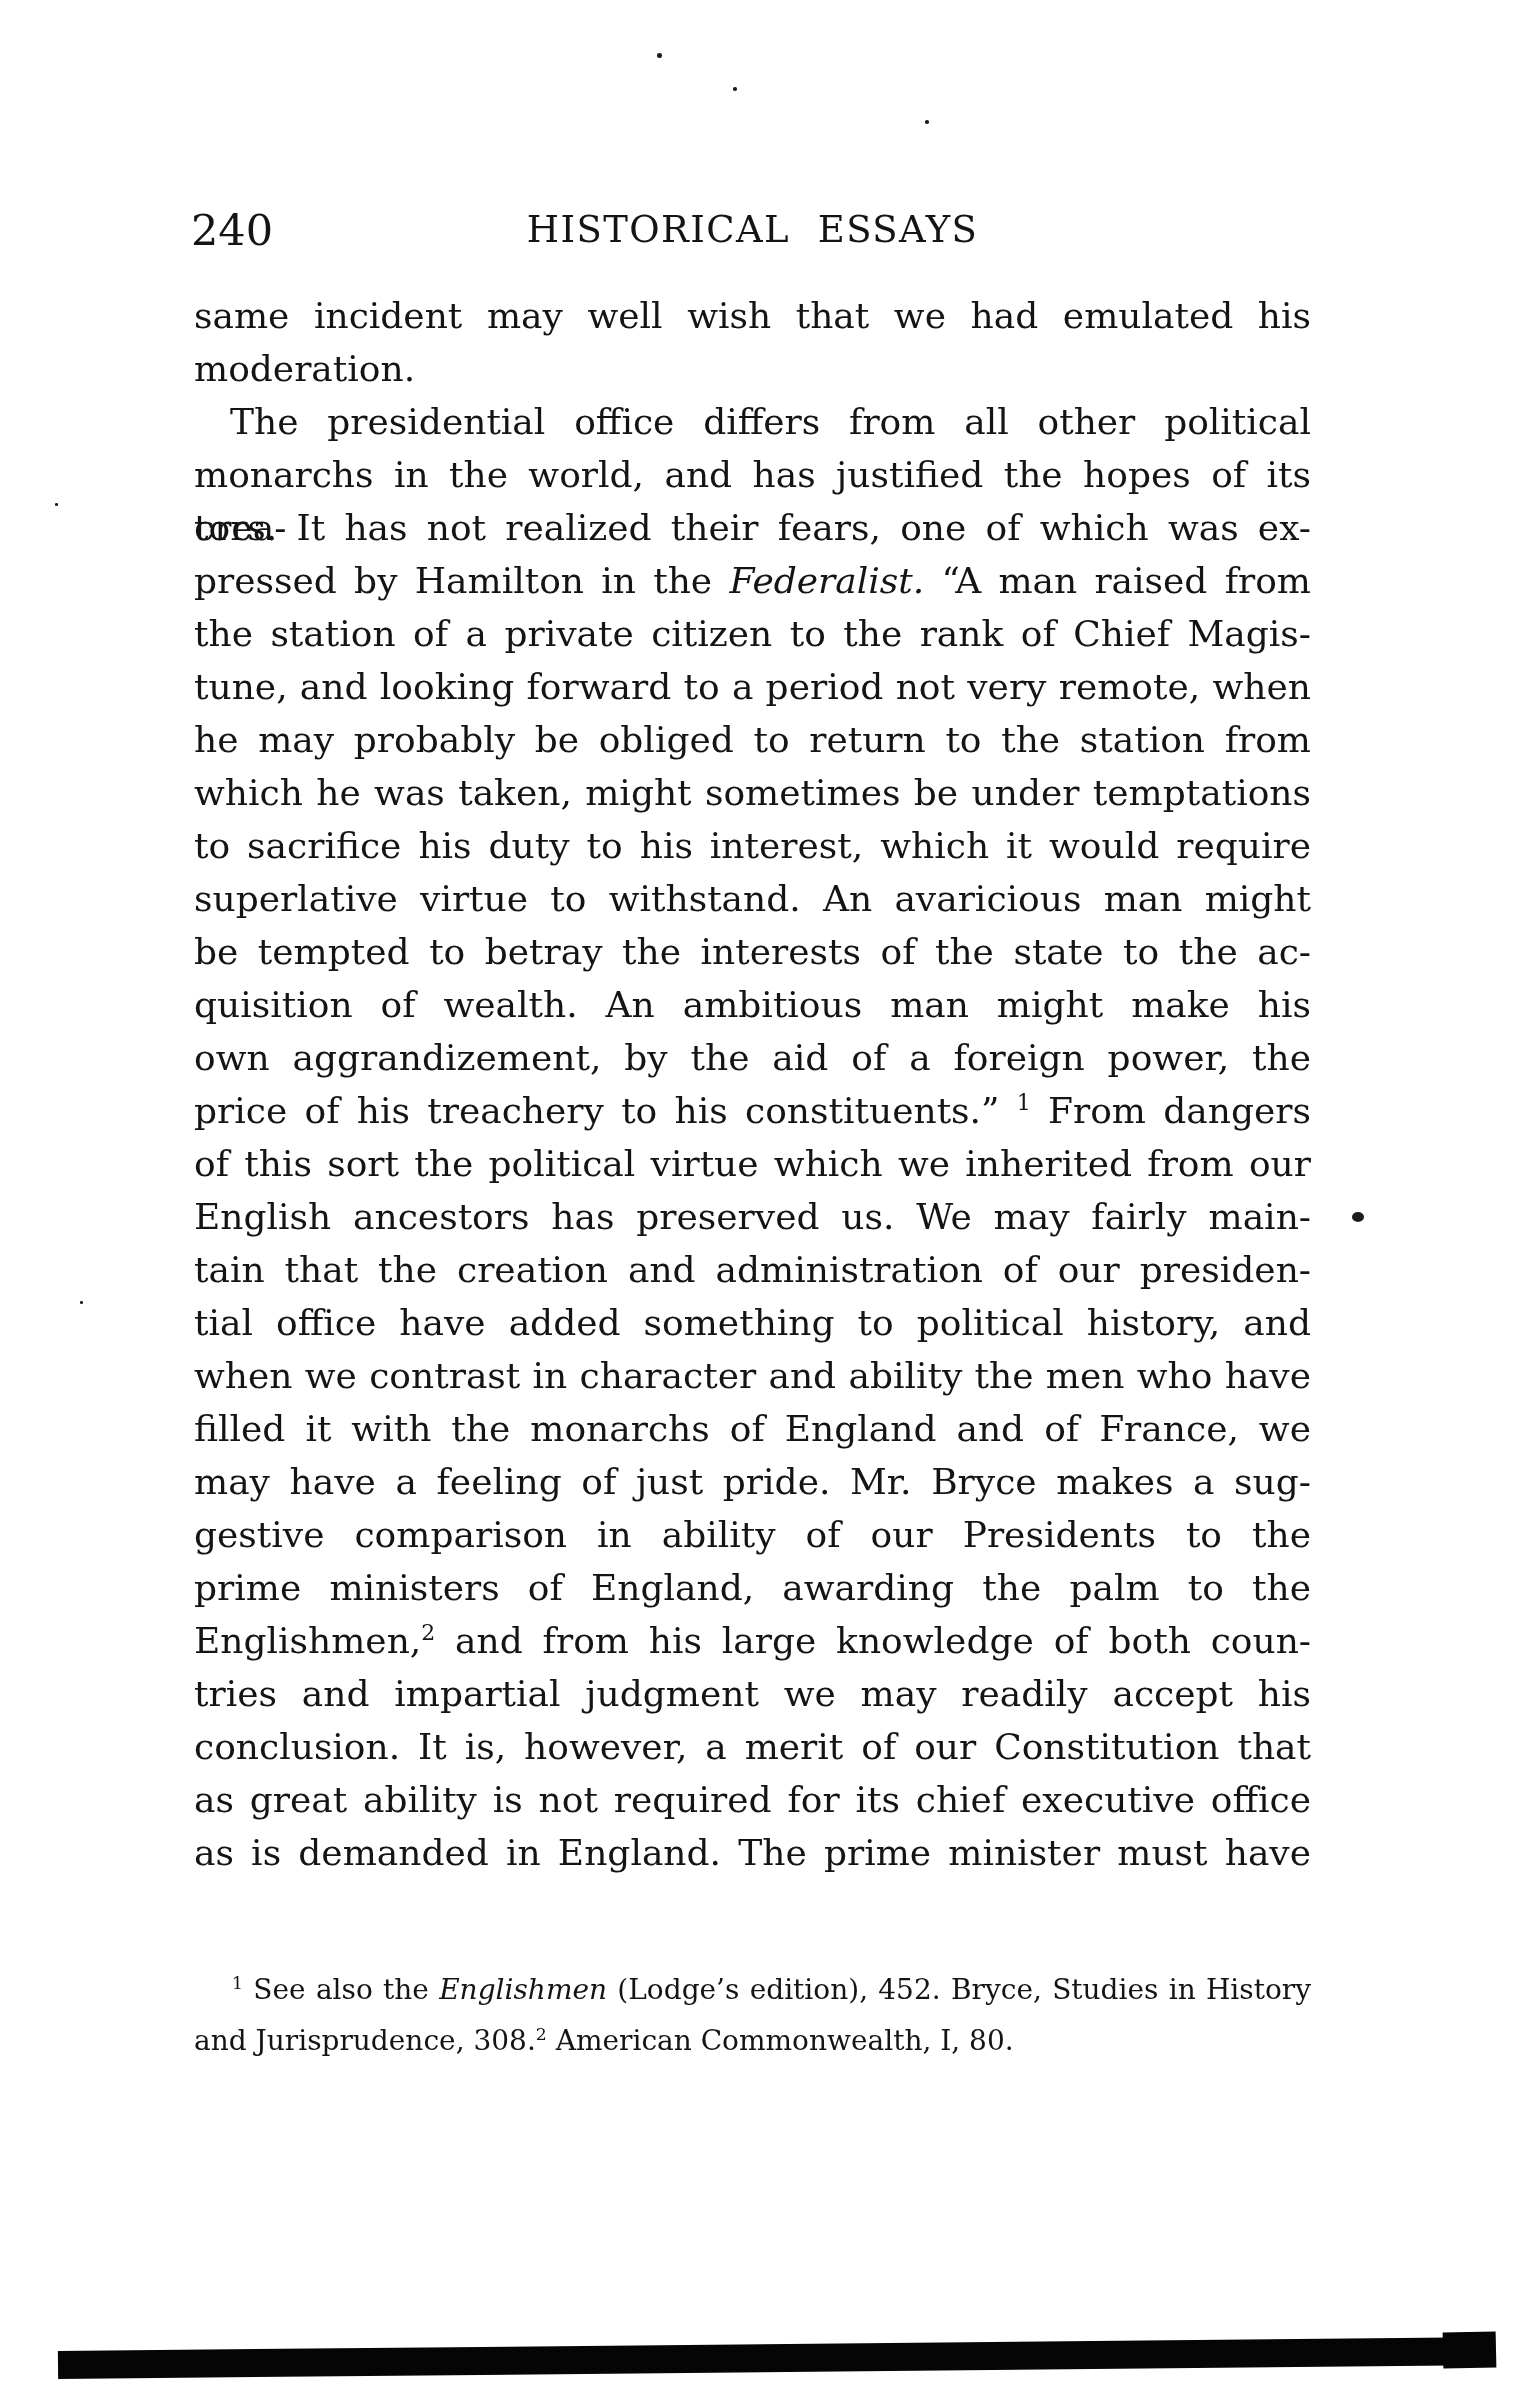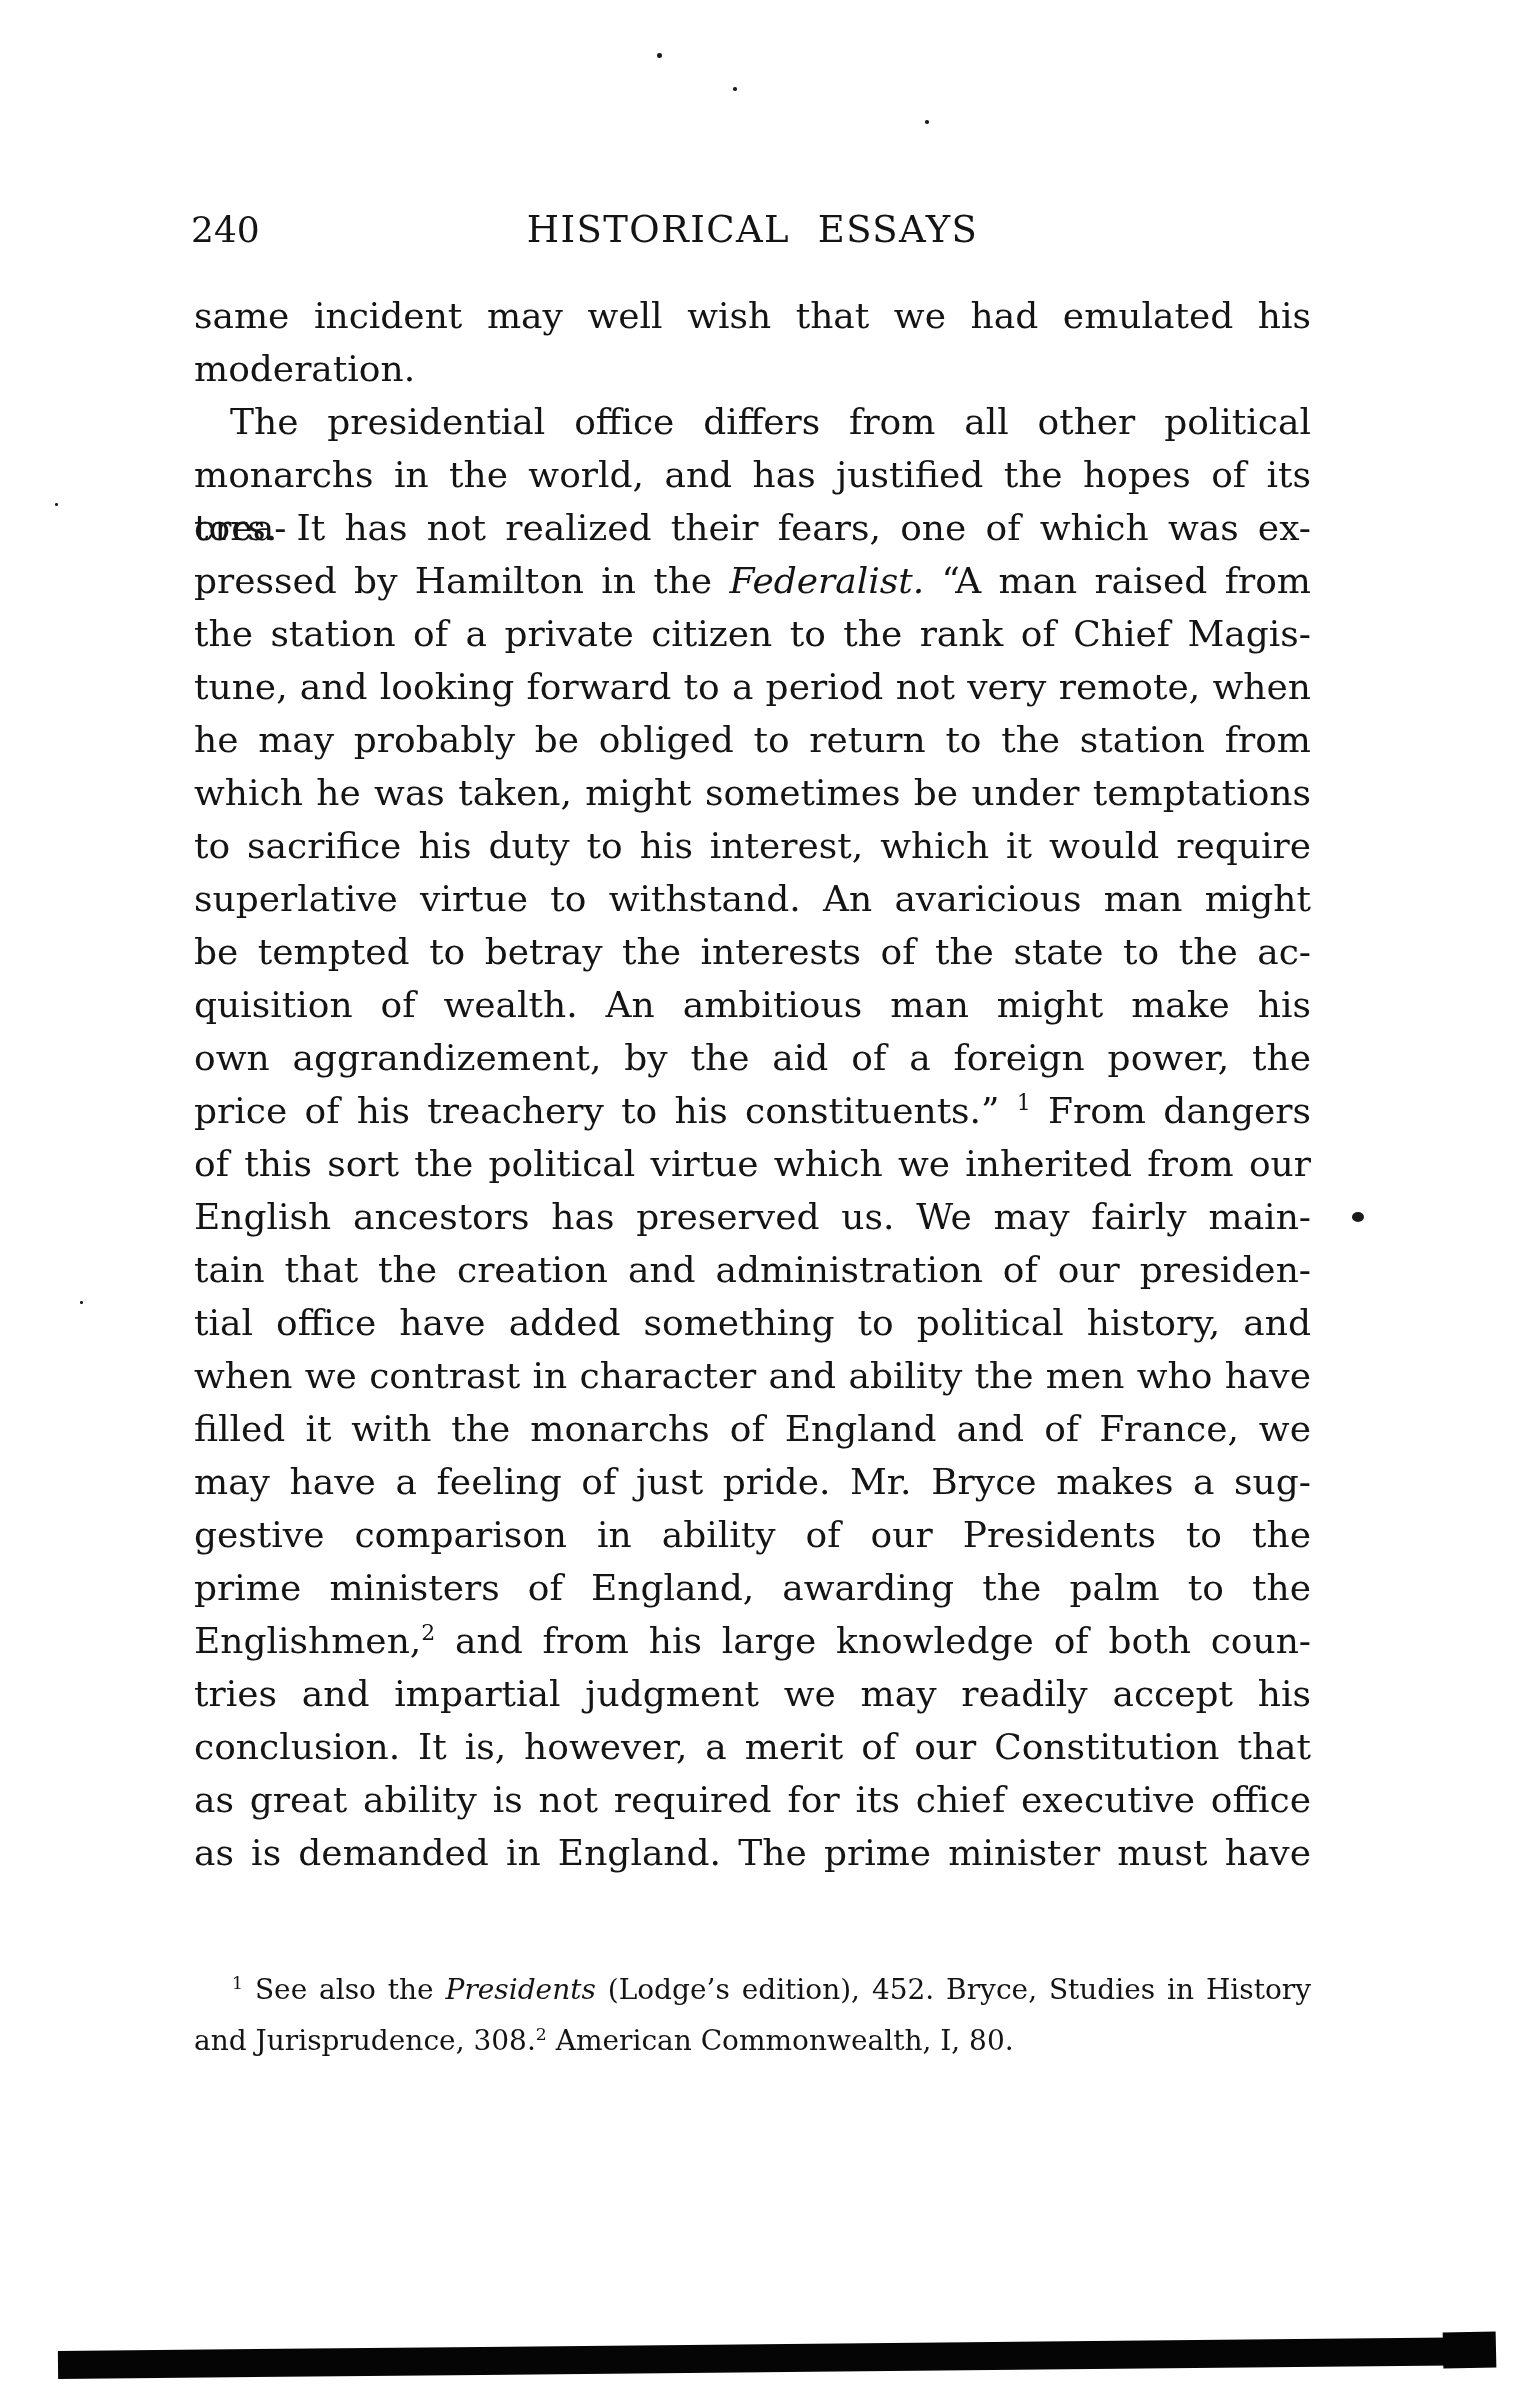--- a/index.html
+++ b/index.html
@@ -7,21 +7,21 @@
     position:relative;
     width:1517px; height:2401px;
     background:#ffffff;
     overflow:hidden;
     font-family:"DejaVu Serif", serif;
     color:#141414;
   }
   
   .page-number {
     position:absolute; left:191px; top:209px;
-    font-size:36px; line-height:42px;
+    font-size:43px; line-height:42px;
   }
   .running-title {
     position:absolute; left:194px; top:209px; width:1117px;
     text-align:center;
     font-size:37px; line-height:42px;
     letter-spacing:1.4px; word-spacing:14.6px;
   }
   
   .body-column {
     position:absolute; left:194px; top:289px; width:1117px;
@@ -102,21 +102,21 @@
     <div class="line">gestive comparison in ability of our Presidents to the</div>
     <div class="line">prime ministers of England, awarding the palm to the</div>
     <div class="line"><span>Englishmen,</span><sup>2</sup> <span>and from his large knowledge of both coun-</span></div>
     <div class="line">tries and impartial judgment we may readily accept his</div>
     <div class="line">conclusion.  It is, however, a merit of our Constitution that</div>
     <div class="line">as great ability is not required for its chief executive office</div>
     <div class="line">as is demanded in England.  The prime minister must have</div>
   </div>
 
   <div class="footnotes">
-    <div class="fn-line fn-first"><sup>1</sup> <span>See also the</span> <span class="it">Presidents</span> <span>(Lodge’s edition), 452.  Bryce, Studies in History</span></div>
+    <div class="fn-line fn-first"><sup>1</sup> <span>See also the</span> <span class="it">Englishmen</span> <span>(Lodge’s edition), 452.  Bryce, Studies in History</span></div>
     <div class="fn-line"><span>and Jurisprudence, 308.</span><span class="fn2-second"><sup>2</sup> <span>American Commonwealth, I, 80.</span></span></div>
   </div>
 
   <div class="bar-main"></div>
   <div class="bar-notch"></div>
 
   <div class="speck s1"></div>
   <div class="speck s2"></div>
   <div class="speck s3"></div>
   <div class="speck s4"></div>

